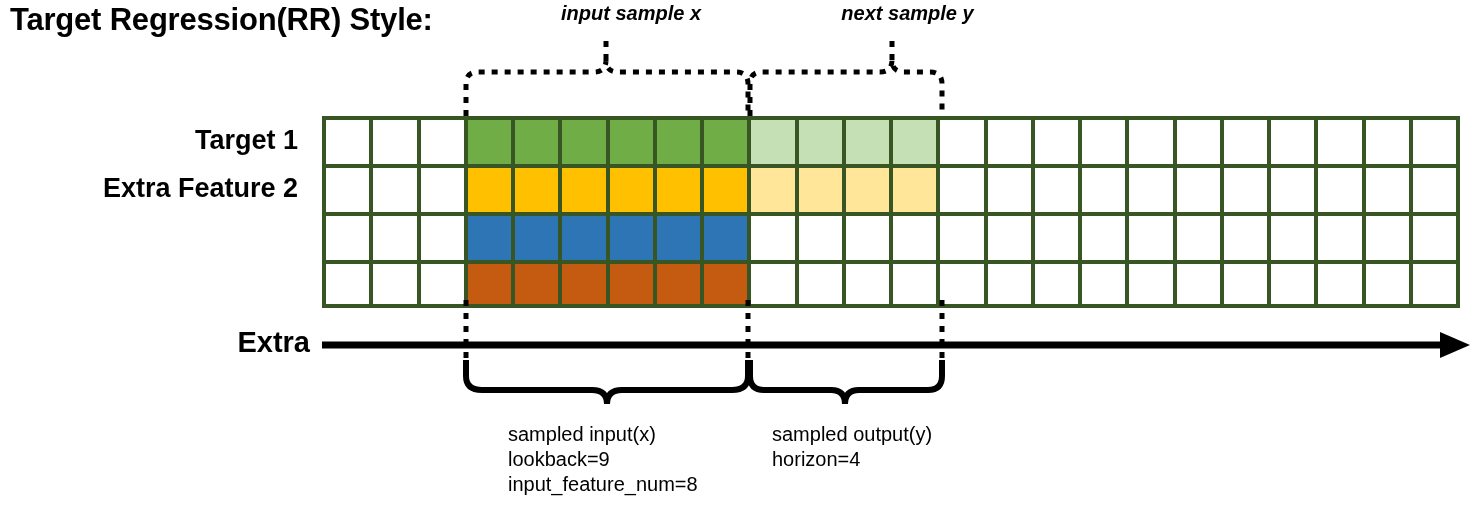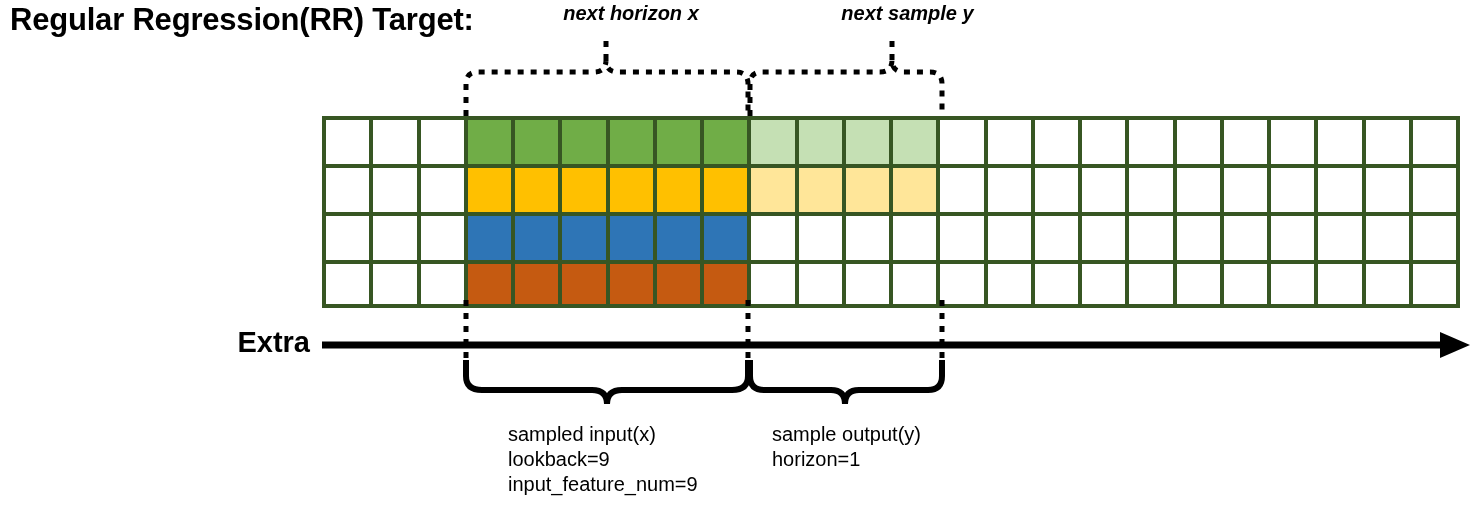--- a/index.html
+++ b/index.html
@@ -115,36 +115,38 @@
     font-size: 20px;
     line-height: 25px;
     white-space: nowrap;
   }
   #caption-input  { left: 508px; top: 422px; }
   #caption-output { left: 772px; top: 422px; }
 </style>
 </head>
 <body>
 
-<div id="page-title">Regular Regression(RR) Target:</div>
-
-<div class="sample-label" id="next-sample-x-label">next horizon x</div>
+<div id="page-title">Target Regression(RR) Style:</div>
+
+<div class="sample-label" id="next-sample-x-label">input sample x</div>
 <div class="sample-label" id="next-sample-y-label">next sample y</div>
 
 <svg id="top-brace-layer" viewBox="0 0 1476 130" width="1476" height="130">
 
   <path d="M 466,116 L 466,84 Q 466,72 478,72 L 594,72 Q 606,72 606,60 Q 606,72 618,72 L 736,72 Q 748,72 748,84 L 748,116" fill="none" stroke="#000000" stroke-width="5" stroke-dasharray="6 7" stroke-linecap="butt"></path>
 
   <path d="M 750,116 L 750,84 Q 750,72 762,72 L 880,72 Q 892,72 892,60 Q 892,72 904,72 L 930,72 Q 942,72 942,84 L 942,116" fill="none" stroke="#000000" stroke-width="5" stroke-dasharray="6 7" stroke-linecap="butt"></path>
 
   <path d="M 606,60 L 606,38" fill="none" stroke="#000000" stroke-width="5" stroke-dasharray="6 7"></path>
   <path d="M 892,60 L 892,38" fill="none" stroke="#000000" stroke-width="5" stroke-dasharray="6 7"></path>
 </svg>
 
 <div id="row-labels">
+  <div class="row-label">Target 1</div>
+  <div class="row-label">Extra Feature 2</div>
 </div>
 
 <div id="grid">
   <div class="grid-row">
       <div class="cell" style="background: rgb(255, 255, 255);"></div>
       <div class="cell" style="background: rgb(255, 255, 255);"></div>
       <div class="cell" style="background: rgb(255, 255, 255);"></div>
       <div class="cell" style="background: rgb(112, 173, 71);"></div>
       <div class="cell" style="background: rgb(112, 173, 71);"></div>
       <div class="cell" style="background: rgb(112, 173, 71);"></div>
@@ -259,18 +261,18 @@
   <polygon points="1440,32 1470,45 1440,58" fill="#000000"></polygon>
 
   <path d="M 466,60 L 466,76 Q 466,90 482,90 L 592,90 Q 607,90 607,104 Q 607,90 622,90 L 732,90 Q 748,90 748,76 L 748,60" fill="none" stroke="#000000" stroke-width="6" stroke-linecap="butt"></path>
 
   <path d="M 750,60 L 750,76 Q 750,90 764,90 L 831,90 Q 845,90 845,104 Q 845,90 859,90 L 928,90 Q 942,90 942,76 L 942,60" fill="none" stroke="#000000" stroke-width="6" stroke-linecap="butt"></path>
 </svg>
 
 <div class="caption" id="caption-input">
   <div>sampled input(x)</div>
   <div>lookback=9</div>
-  <div>input_feature_num=9</div>
+  <div>input_feature_num=8</div>
 </div>
 <div class="caption" id="caption-output">
-  <div>sample output(y)</div>
-  <div>horizon=1</div>
+  <div>sampled output(y)</div>
+  <div>horizon=4</div>
 </div>
 
 </body></html>

